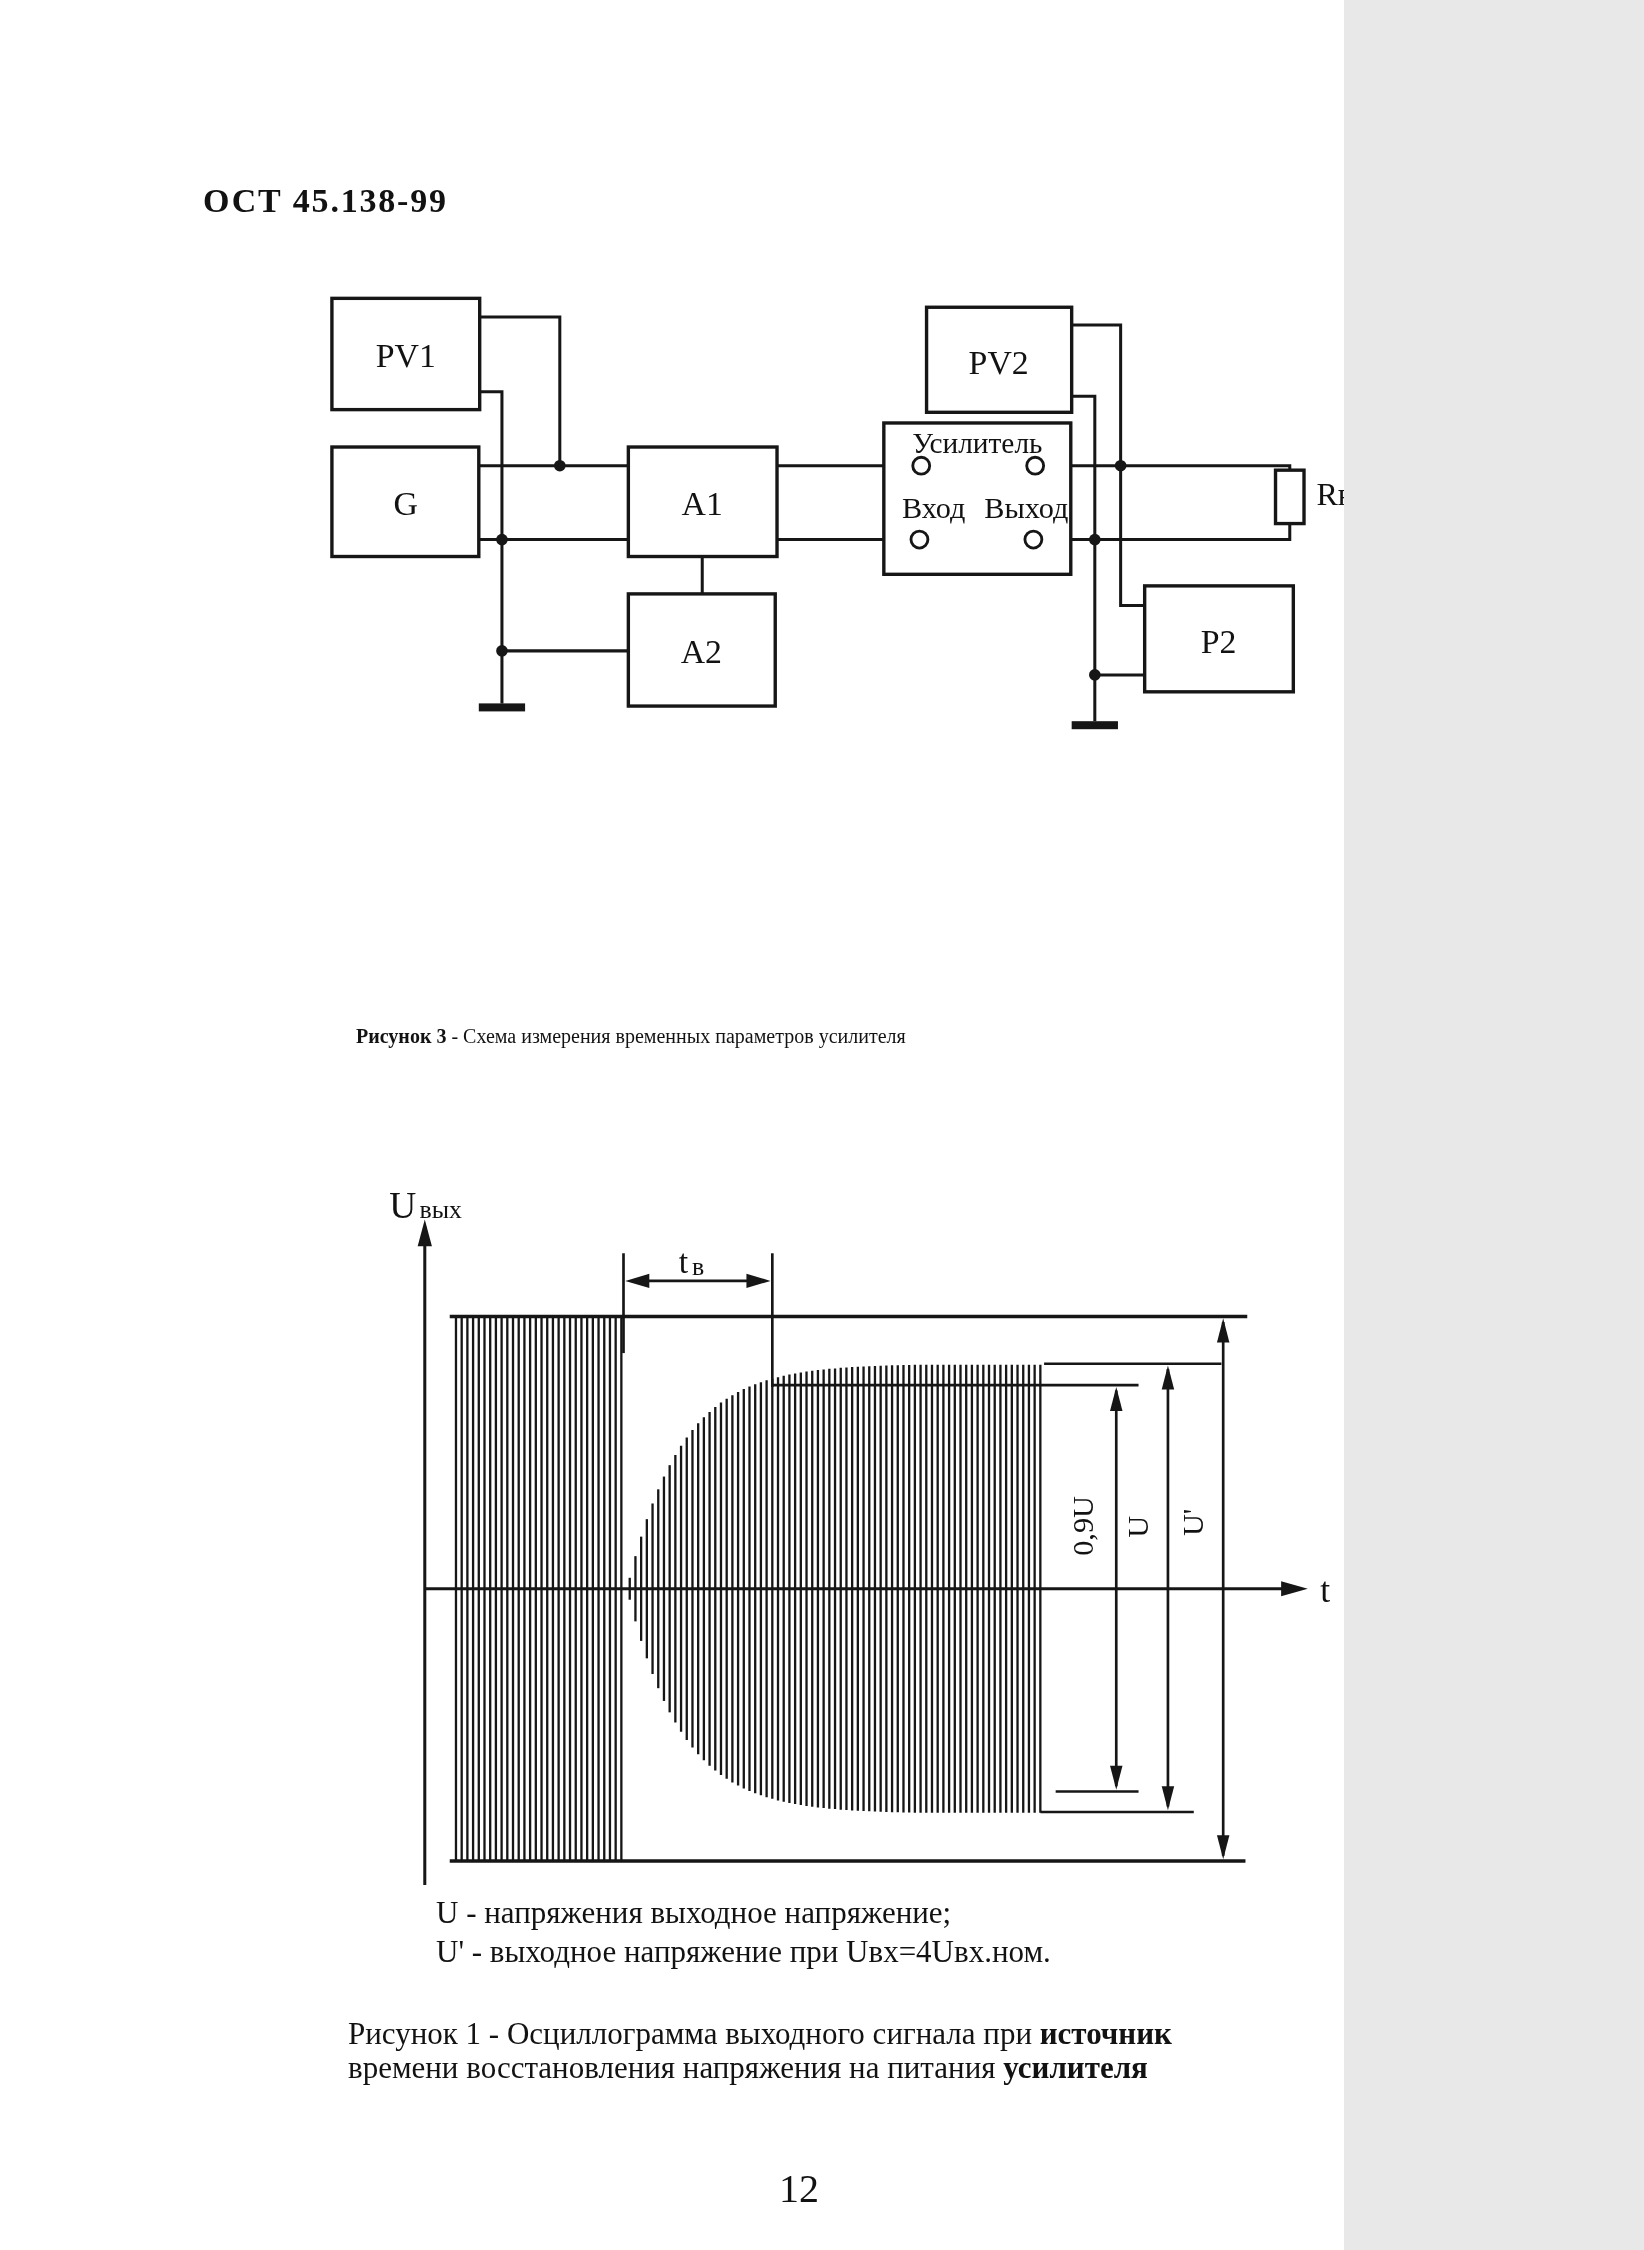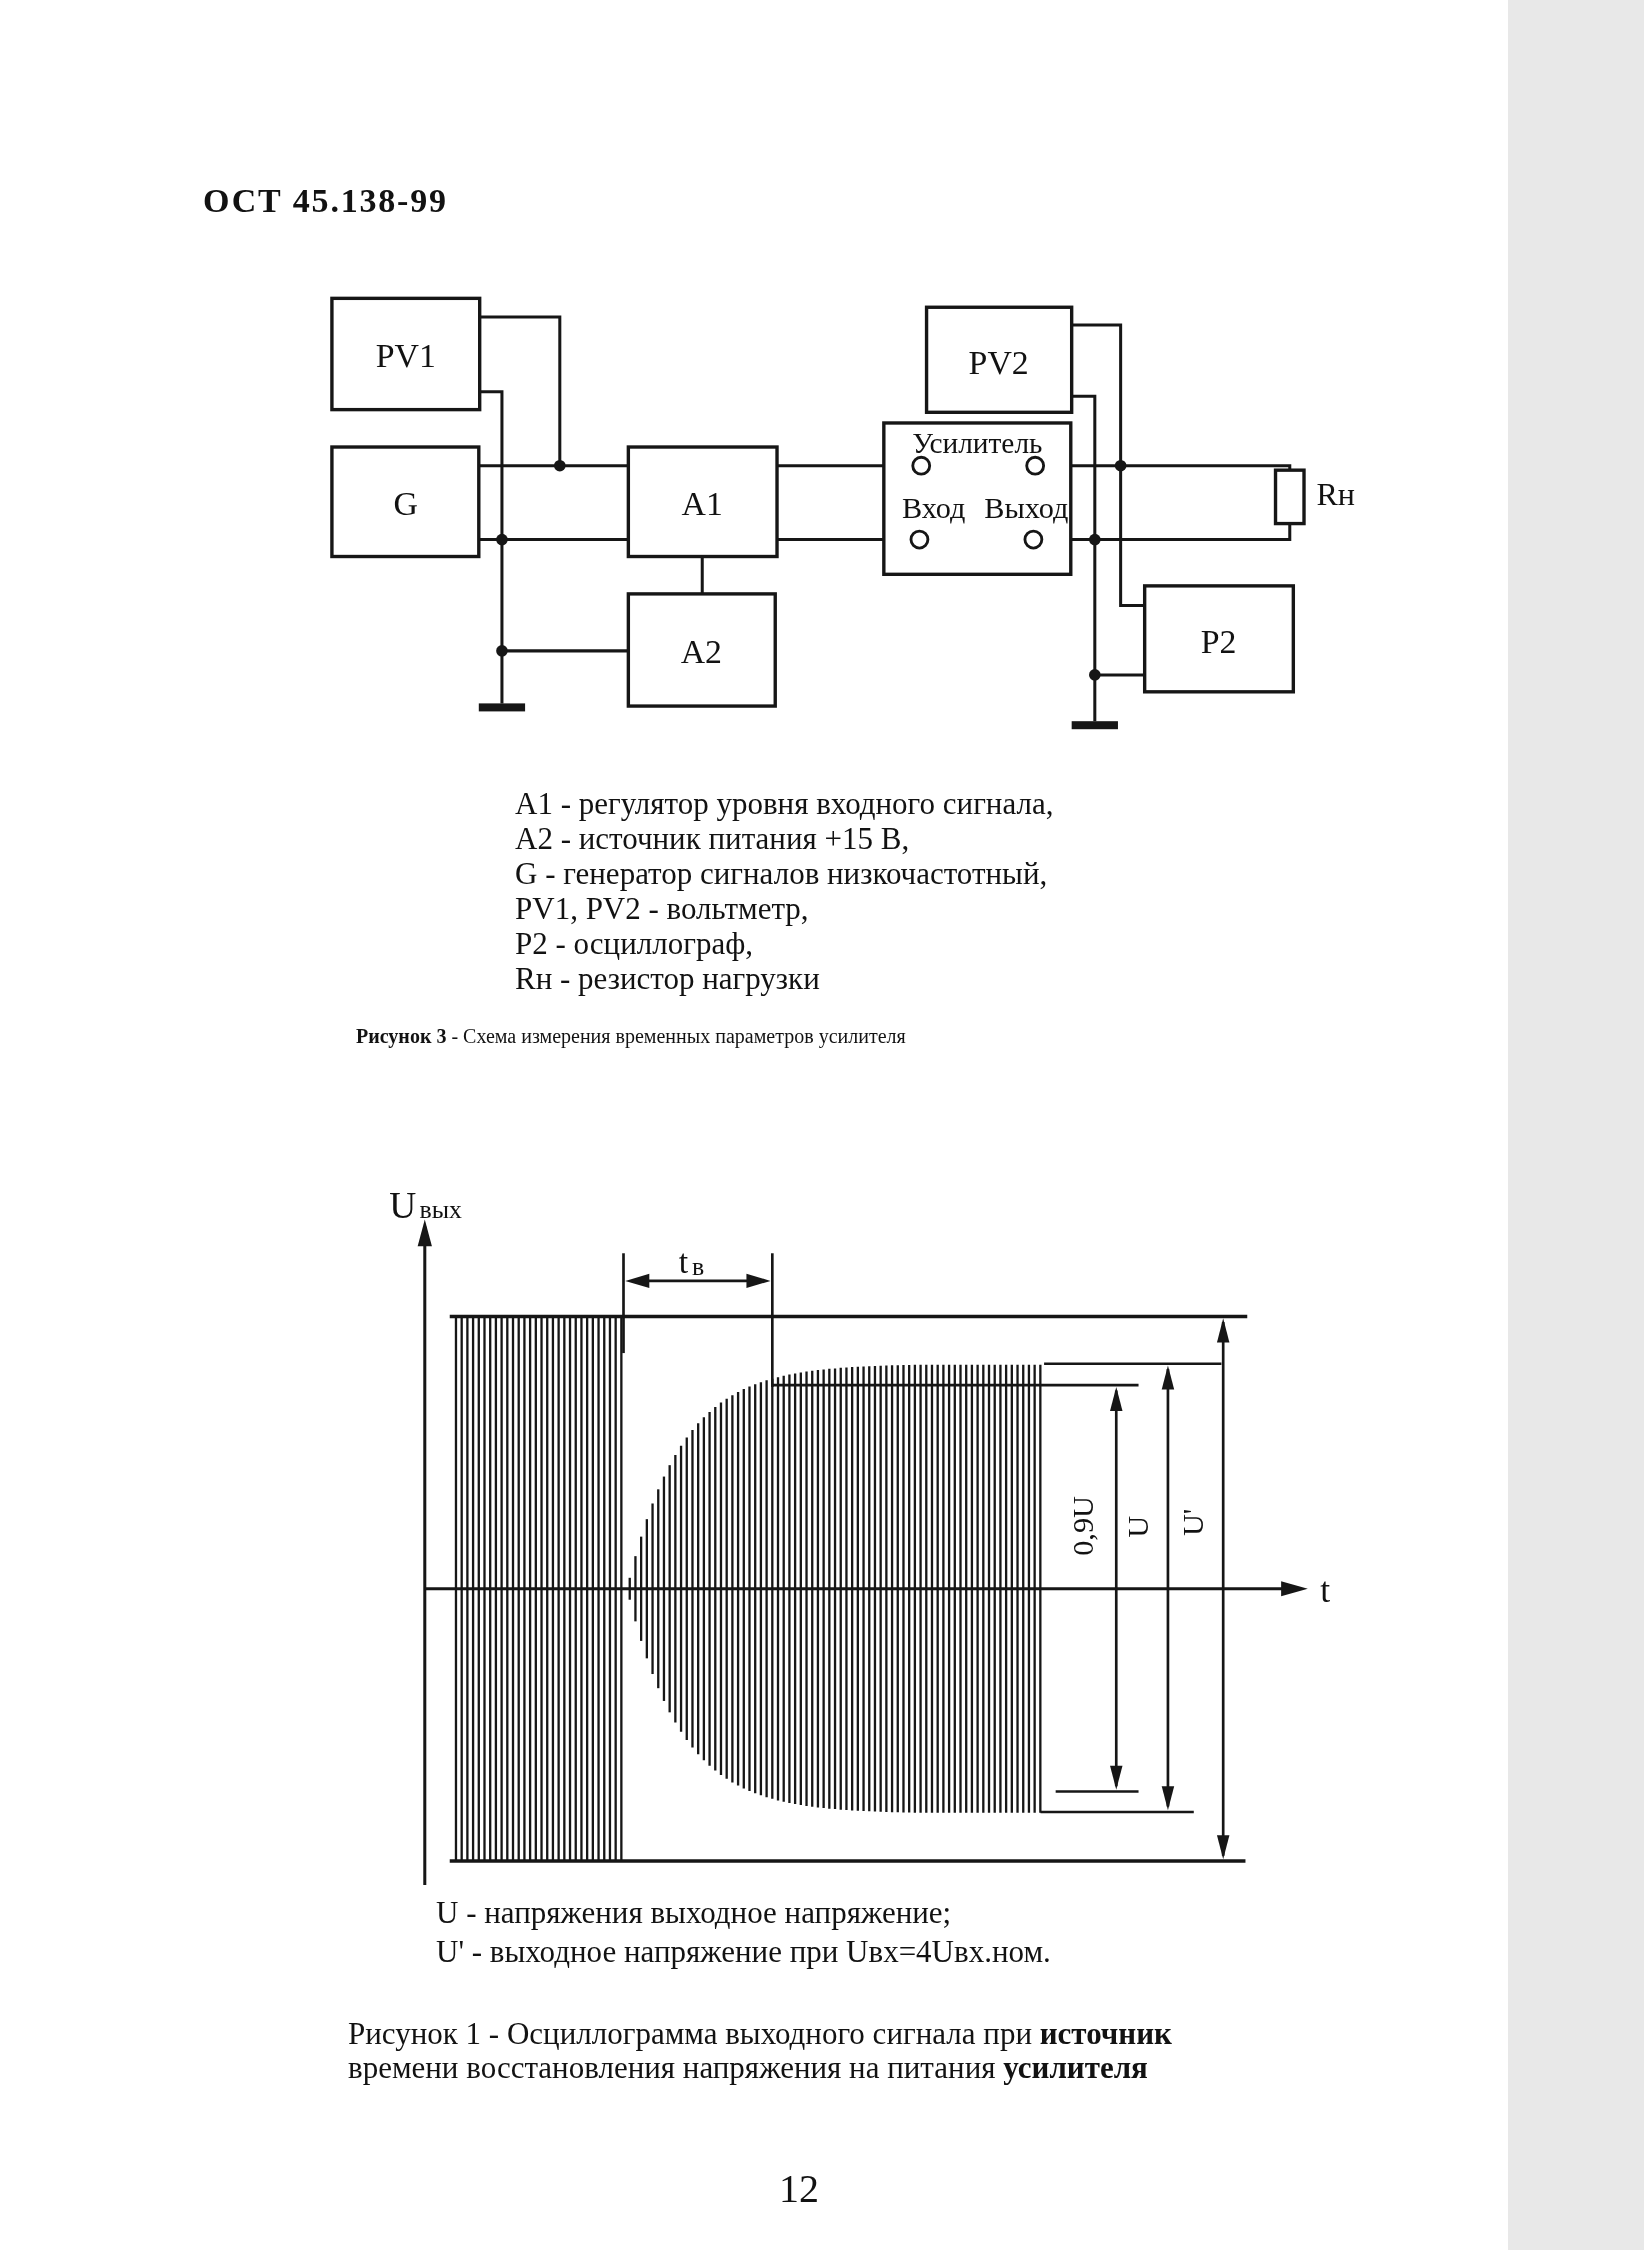--- a/index.html
+++ b/index.html
@@ -1,17 +1,17 @@
 <!DOCTYPE html>
 <html style="font-size:14.3px"><head>
 <meta charset="utf-8">
 <style>
   html,body{margin:0;padding:0;background:#e8e8e8;}
   .page{
-    position:relative;width:1508px;height:2251px;background:#ffffff;
+    position:relative;width:1344px;height:2251px;background:#ffffff;
     font-family:"Liberation Serif","DejaVu Serif",serif;color:#121212;overflow:hidden;
   }
   .header{position:absolute;left:203px;top:182px;font-size:34px;font-weight:bold;letter-spacing:1.8px;}
   svg{position:absolute;}
   .box{fill:#ffffff;stroke:#161616;stroke-width:3.8;}
   .wire{fill:none;stroke:#161616;stroke-width:3.4;}
   .refline{fill:none;stroke:#161616;stroke-width:3;}
   .refline-thick{fill:none;stroke:#161616;stroke-width:4;}
   .dim{fill:none;stroke:#161616;stroke-width:3;}
   .dot{fill:#161616;}
@@ -92,28 +92,20 @@
     <text class="lbl lbl-mid" x="788" y="578">A1</text>
     <text class="lbl lbl-mid" x="787" y="745">A2</text>
     <text class="lbl lbl-mid" x="1121" y="420">PV2</text>
     <text class="lbl lbl-mid" x="1368" y="733">Р2</text>
     <text class="lbl lbl-mid lbl-amp" x="1097" y="509">Усилитель</text>
     <text class="lbl lbl-mid lbl-io" x="1048" y="582">Вход</text>
     <text class="lbl lbl-mid lbl-io" x="1152" y="582">Выход</text>
     <text class="lbl lbl-rn" x="1478" y="567">Rн</text>
   </svg>
 
-  <div class="legend3">
-    <div>А1 - регулятор уровня входного сигнала,</div>
-    <div>А2 - источник питания +15 В,</div>
-    <div>G - генератор сигналов низкочастотный,</div>
-    <div>PV1, PV2 - вольтметр,</div>
-    <div>Р2 - осциллограф,</div>
-    <div>Rн - резистор нагрузки</div>
-  </div>
 
   <div class="caption3"><span class="b">Рисунок 3</span><span> - Схема измерения временных параметров усилителя</span></div>
 
   <svg id="osc" style="left:374px;top:1155px;" width="998" height="749" viewBox="420 1296 1120 840">
 
     <g id="hatch1" style="stroke:#161616;stroke-width:2.6;">
         <line x1="512.0" x2="512.0" y1="1477.0" y2="2088.0"></line>
         <line x1="518.4" x2="518.4" y1="1477.0" y2="2088.0"></line>
         <line x1="524.8" x2="524.8" y1="1477.0" y2="2088.0"></line>
         <line x1="531.2" x2="531.2" y1="1477.0" y2="2088.0"></line>

